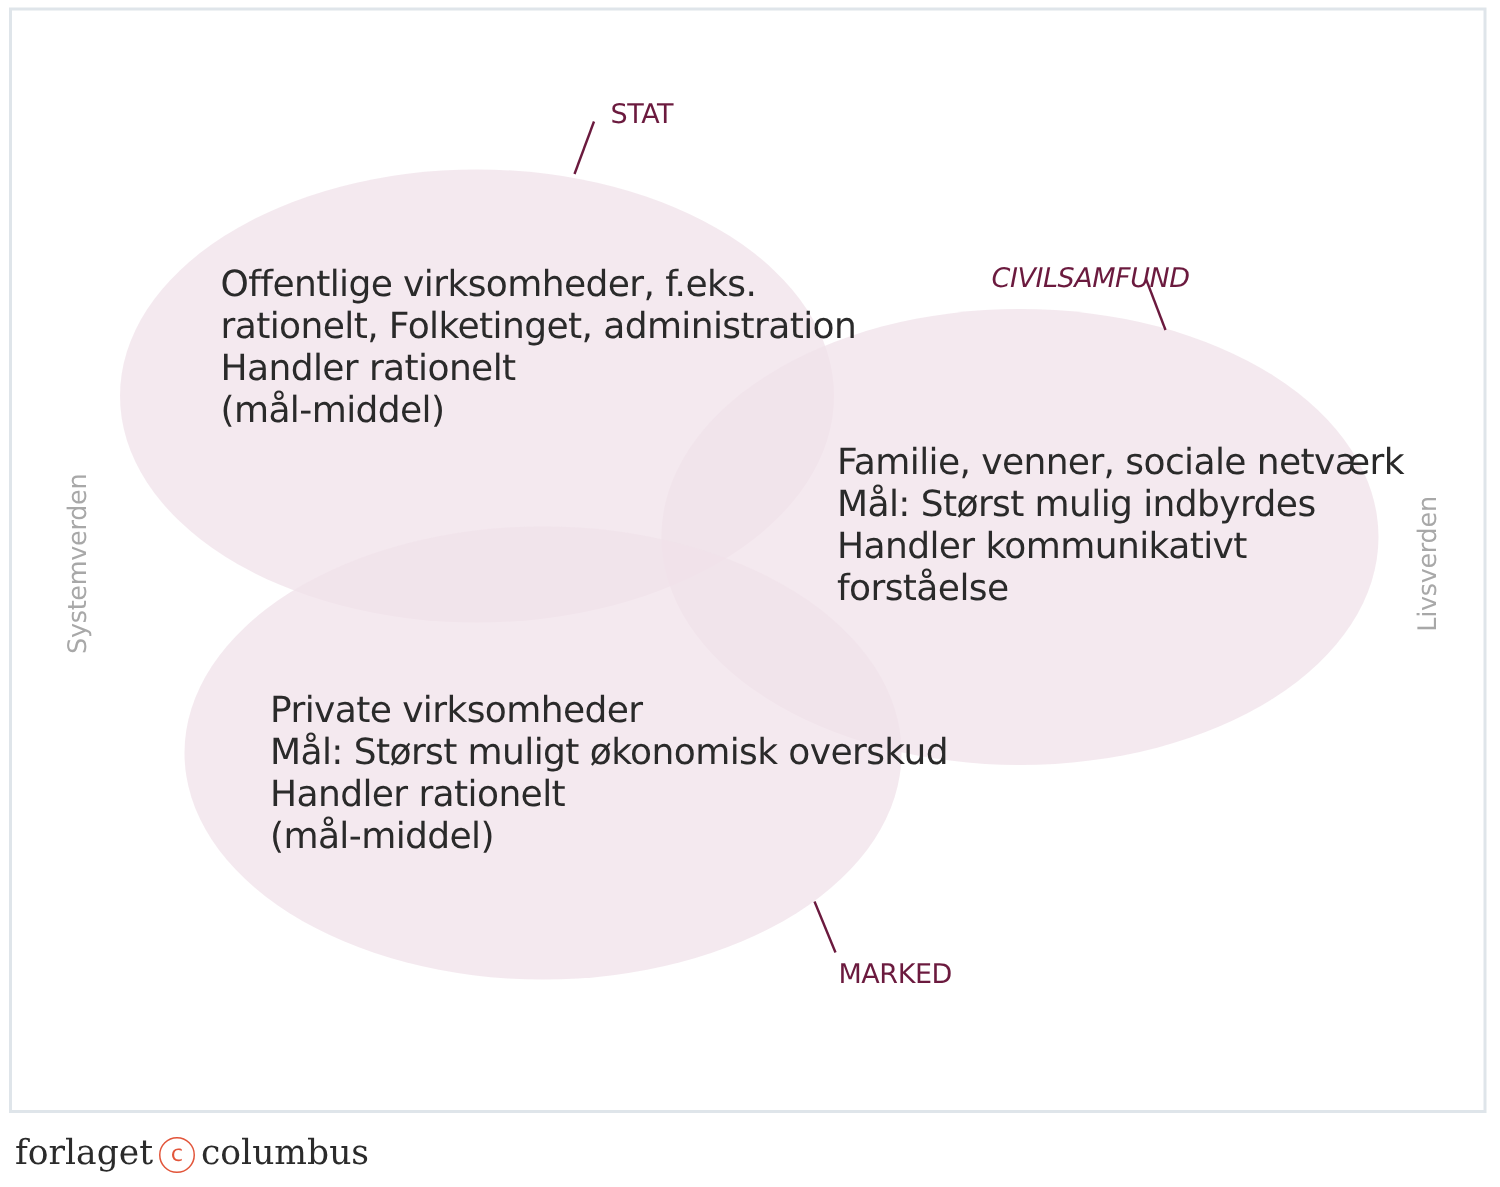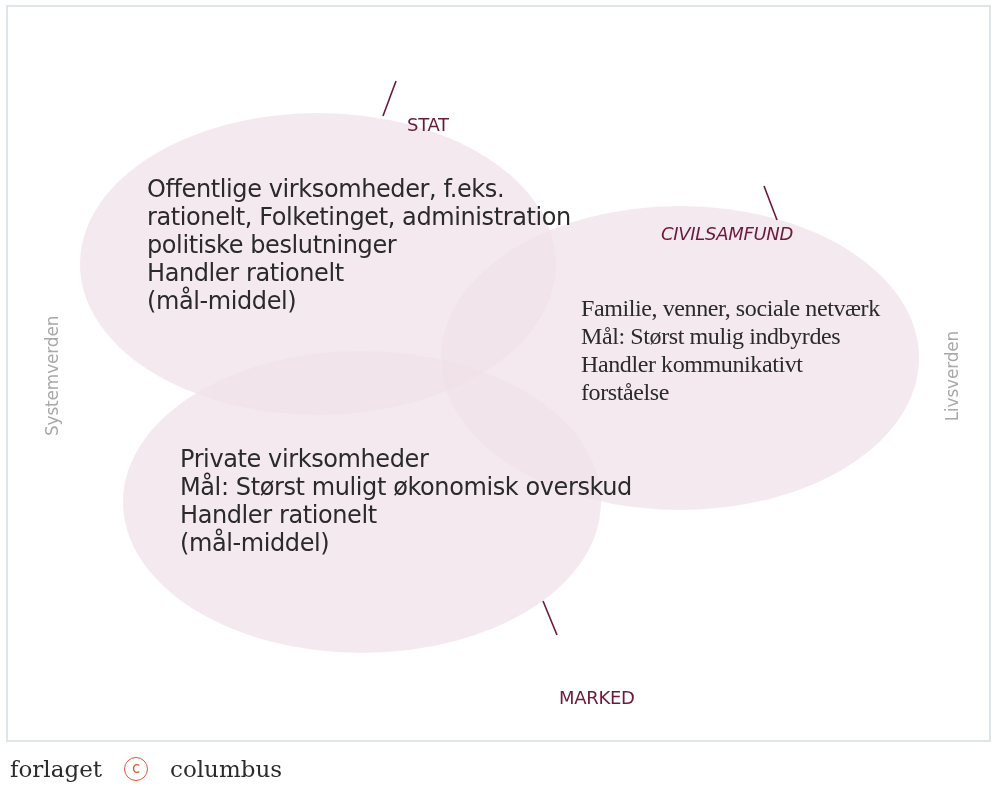--- a/index.html
+++ b/index.html
@@ -1,23 +1,23 @@
 <!DOCTYPE html>
 <html><head>
   <meta charset="utf-8">
   <style>
     html, body { margin: 0; padding: 0; background: #ffffff; }
     body { width: 1000px; height: 791px; position: relative; overflow: hidden; font-family: "DejaVu Sans", sans-serif; }
     .frame { position: absolute; left: 6px; top: 5px; width: 985px; height: 737px; border: 2px solid #dfe5ea; box-sizing: border-box; }
     svg.diagram { position: absolute; left: 0; top: 0; }
-    .label { position: absolute; color: #6b1a3e; font-family: "DejaVu Sans", sans-serif; font-size: 18px; letter-spacing: -0.3px; white-space: nowrap; margin-top: 48px; }
+    .label { position: absolute; color: #6b1a3e; font-family: "DejaVu Sans", sans-serif; font-size: 18px; letter-spacing: -0.3px; white-space: nowrap; }
     .body-text { position: absolute; color: #2a2a2a; font-family: "DejaVu Sans", sans-serif; font-size: 24px; line-height: 28px; letter-spacing: -0.4px; white-space: nowrap; }
     .body-text div { display: block; }
     .side { position: absolute; color: #a8a8a8; font-family: "DejaVu Sans", sans-serif; font-size: 17px; letter-spacing: -0.2px; white-space: nowrap; transform-origin: center center; transform: rotate(-90deg); }
-    .footer { position: absolute; left: 10px; top: 756px; font-family: "DejaVu Serif", serif; font-size: 23px; color: #2b2b2b; white-space: nowrap; display: flex; align-items: center; gap: 22px; }
+    .footer { position: absolute; left: 10px; top: 756px; font-family: "DejaVu Serif", serif; font-size: 23px; color: #2b2b2b; white-space: nowrap; display: flex; align-items: flex-end; gap: 4px; }
     .copy { display: inline-block; width: 24px; height: 24px; border: 1.6px solid #e2553a; border-radius: 50%; box-sizing: border-box; color: #e2553a; font-family: "DejaVu Sans", sans-serif; font-size: 15px; line-height: 21px; text-align: center; }
   </style>
 </head>
 <body>
 
 <div class="frame"></div>
 
 <svg class="diagram" width="1000" height="791">
   <ellipse cx="318" cy="264" rx="238" ry="151" fill="#f0e1ea" fill-opacity="0.75"></ellipse>
   <ellipse cx="680" cy="358" rx="239" ry="152" fill="#f0e1ea" fill-opacity="0.75"></ellipse>
@@ -27,33 +27,32 @@
   <line x1="543" y1="601" x2="557" y2="635" stroke="#6b1a3e" stroke-width="1.6"></line>
 </svg>
 
 <div class="label" style="left:407px; top:66px;">STAT</div>
 <div class="label" style="left:661px; top:175px;font-style:italic;">CIVILSAMFUND</div>
 <div class="label" style="left:559px; top:639px;text-align:center;">MARKED</div>
 
 <div class="body-text" style="left:147px; top:175px;">
   <div>Offentlige virksomheder, f.eks.</div>
   <div>rationelt, Folketinget, administration</div>
-  <div>politiske beslutninger</div>
   <div>Handler rationelt</div>
   <div>(mål-middel)</div>
 </div>
 
-<div class="body-text" style="left:581px; top:294px;font-family:Liberation Serif, serif;">
+<div class="body-text" style="left:558px; top:294px;">
   <div>Familie, venner, sociale netværk</div>
   <div>Mål: Størst mulig indbyrdes</div>
   <div>Handler kommunikativt</div>
   <div>forståelse</div>
 </div>
 
-<div class="body-text" style="left:180px; top:445px;">
+<div class="body-text" style="left:180px; top:459px;">
   <div>Private virksomheder</div>
   <div>Mål: Størst muligt økonomisk overskud</div>
   <div>Handler rationelt</div>
   <div>(mål-middel)</div>
 </div>
 
 <div class="side" style="left:-8px; top:366px; width:120px; text-align:center;">Systemverden</div>
 <div class="side" style="left:902px; top:366px; width:100px; text-align:center;">Livsverden</div>
 
 <div class="footer">

